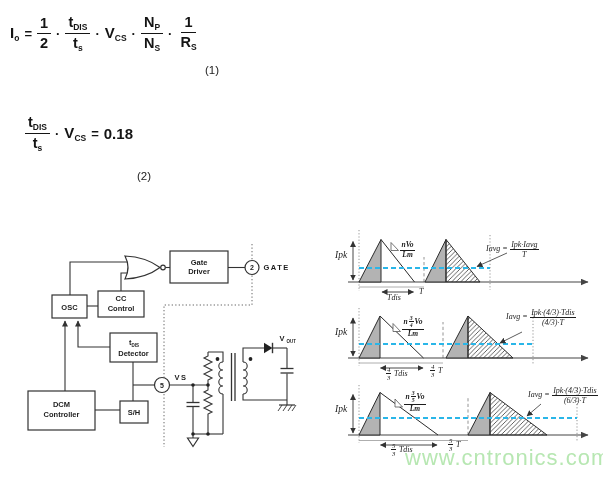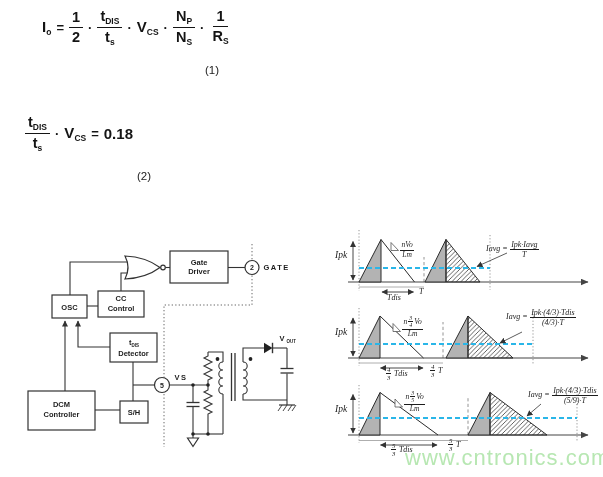--- a/index.html
+++ b/index.html
@@ -24,21 +24,21 @@
   .eq .op{font-size:13px;}
   .eqnum{position:absolute;font-size:11.5px;color:#222;font-weight:normal;}
 
   
   .wl{position:absolute;font-family:"Liberation Serif",serif;font-style:italic;
       color:#1c1c1c;font-size:8px;white-space:nowrap;line-height:1.1;}
   .wl .frac .num{border-bottom:0.9px solid #1c1c1c;padding:0 1.5px;}
   .wl .frac .den{padding:0 1.5px;}
   .wl.ipk{font-size:9.5px;}
   .wl.iavg{display:flex;align-items:center;gap:2px;font-size:8px;}
-  .wl.slope{font-size:7.5px;}
+  .wl.slope{font-size:7.5px;font-weight:bold;}
   .wl.tl{font-size:8px;display:flex;align-items:center;gap:1.5px;}
   .mf{display:inline-flex;flex-direction:column;align-items:center;font-size:5.8px;
       line-height:1.1;vertical-align:middle;margin:0 1px;}
   .mf .n{border-bottom:0.7px solid #1c1c1c;padding:0 1px;}
   .mf.big{font-size:6.8px;}
 
   .watermark{position:absolute;font-size:22px;font-weight:400;letter-spacing:1px;
              color:var(--wm);font-family:"Liberation Sans",sans-serif;}
 
   
@@ -59,21 +59,21 @@
   .meas{stroke:#999;stroke-width:0.8;}
   .mea2{stroke:#333;stroke-width:0.9;}
   .ptr{stroke:#333;stroke-width:0.8;}
   .sl{fill:#fff;stroke:#555;stroke-width:0.8;}
 </style>
 </head>
 <body>
 
 <div id="page">
 
-  <div class="eq" style="left:10px;top:8px;margin-left:32px;">
+  <div class="eq" style="left:10px;top:14px;">
     <span class="tok"><span>I</span><sub>o</sub></span>
     <span class="tok op">=</span>
     <span class="frac">
         <span class="num">1</span>
         <span class="den">2</span>
       </span>
     <span class="tok op">·</span>
     <span class="frac">
       <span class="num"><span>t</span><sub>DIS</sub></span>
       <span class="den"><span>t</span><sub>s</sub></span>
@@ -319,21 +319,21 @@
     <span class="frac">
         <span class="num">Ipk·(4/3)·Tdis</span>
         <span class="den">(4/3)·T</span>
       </span>
   </div>
   <div class="wl iavg" style="left:528px;top:386px;">
     <span>Iavg</span>
       <span>=</span>
     <span class="frac">
         <span class="num">Ipk·(4/3)·Tdis</span>
-        <span class="den">(5/9)·T</span>
+        <span class="den">(6/3)·T</span>
       </span>
   </div>
 
   <div class="wl tl" style="left:387px;top:294px;">Tdis</div>
   <div class="wl tl" style="left:419px;top:288px;">T</div>
 
   <div class="wl tl" style="left:385px;top:366px;">
     <span class="mf big">
         <span class="n">4</span>
         <span>3</span>

